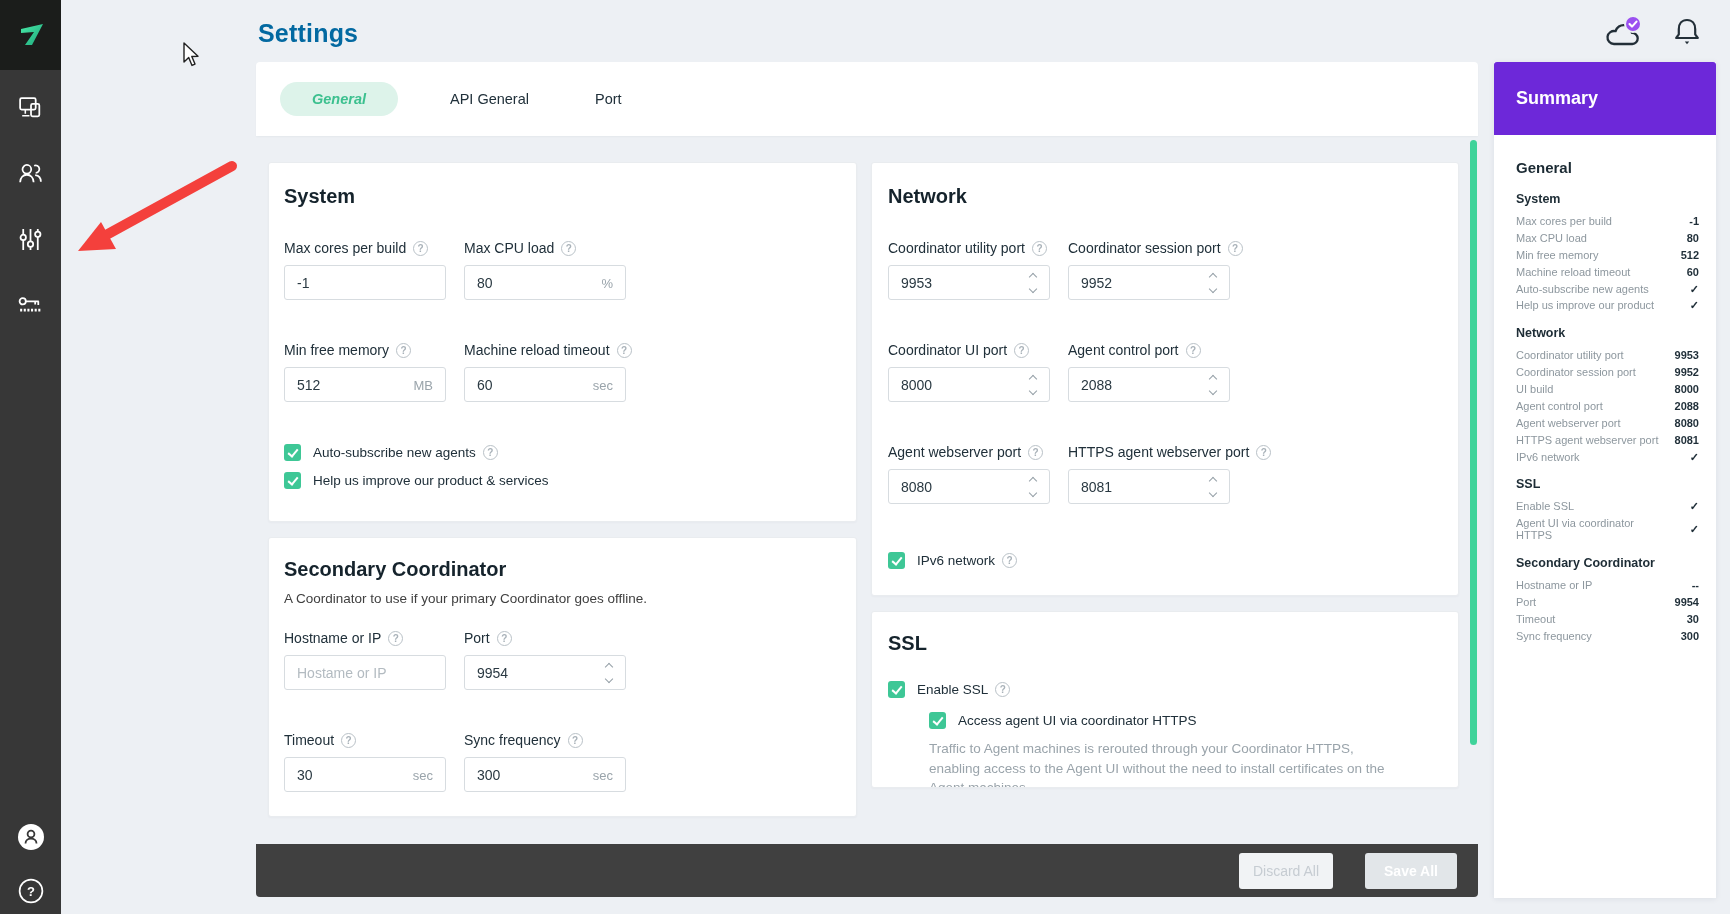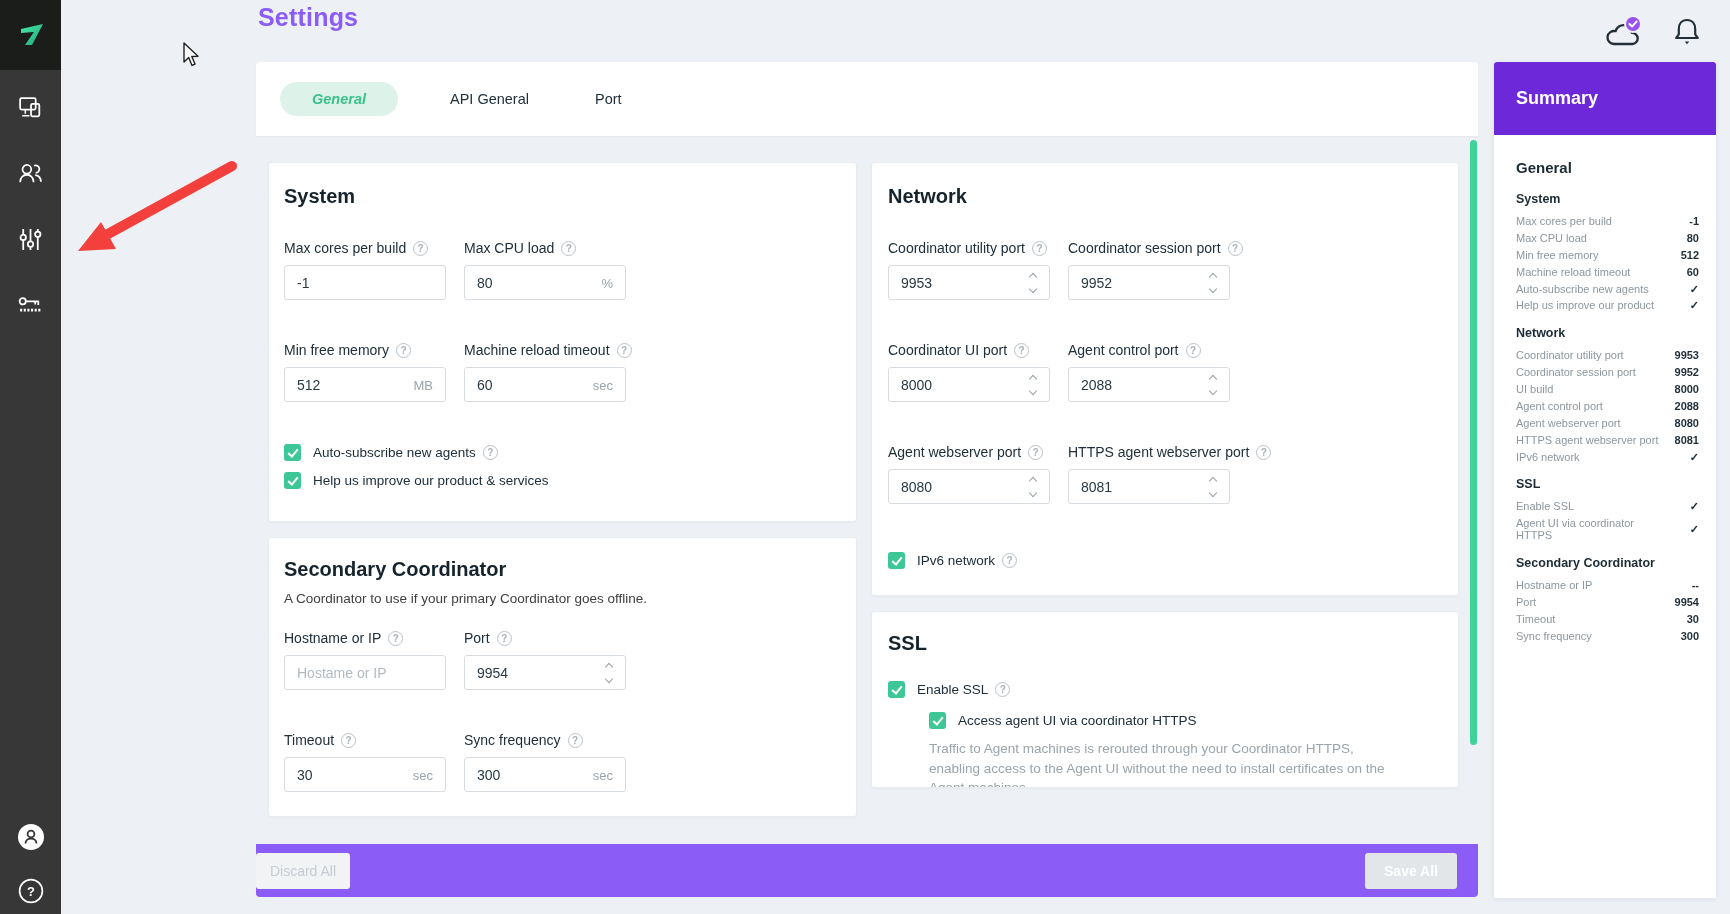--- a/index.html
+++ b/index.html
@@ -11,21 +11,21 @@
     overflow:hidden;
     color:#22313c;
   }
   
   .sidebar { position:absolute; left:0; top:0; width:61px; height:914px; background:#373737; z-index:5; }
   .logo-box { width:61px; height:70px; background:#1b1d1b; display:flex; align-items:center; justify-content:center; }
   .nav-icons { position:absolute; left:0; top:92px; width:61px; display:flex; flex-direction:column; align-items:center; gap:36px; }
   .nav-btn { width:30px; height:30px; display:flex; align-items:center; justify-content:center; cursor:pointer; }
   .side-bottom { position:absolute; left:0; bottom:8px; width:61px; display:flex; flex-direction:column; align-items:center; gap:24px; }
   
-  .page-title { position:absolute; left:258px; top:3px; font-size:25px; font-weight:700; color:#8b5cf6; letter-spacing:.2px; }
+  .page-title { position:absolute; left:258px; top:19px; font-size:25px; font-weight:700; color:#0369a1; letter-spacing:.2px; }
   .topbar { position:absolute; right:26px; top:14px; display:flex; align-items:flex-start; gap:24px; }
   .icon-btn { cursor:pointer; }
   
   .tabbar { position:absolute; left:256px; top:62px; width:1222px; height:74px; background:#fff; border-radius:4px 4px 0 0;
             display:flex; align-items:center; padding-left:24px; gap:38px; box-shadow:0 1px 2px rgba(20,40,60,.04); }
   .tab { font-size:14.5px; color:#20303a; cursor:pointer; padding:8px 14px; }
   .tab.active { background:#ddf3ea; color:#3cc08f; font-weight:700; font-style:italic; border-radius:18px; padding:9px 32px; }
   
   .card { position:absolute; background:#fff; border:1px solid #e9ecef; border-radius:3px; box-shadow:0 1px 2px rgba(20,40,60,.03); overflow:hidden; }
   .card-system    { left:268px; top:162px; width:589px; height:360px; padding:22px 15px; }
@@ -49,22 +49,22 @@
   .spin .up { transform:rotate(-135deg); }
   .spin .dn { transform:rotate(45deg); }
   .cbrow { display:flex; align-items:center; gap:12px; }
   .cb { width:17px; height:17px; border-radius:3px; background:#3ec796; position:relative; flex:none; cursor:pointer; }
   .cb::after { content:""; position:absolute; left:5.5px; top:2.5px; width:4px; height:8px;
                border-right:2px solid #fff; border-bottom:2px solid #fff; transform:rotate(40deg); }
   .cblabel { font-size:13.5px; color:#20303a; display:flex; align-items:center; }
   .ssl-desc { font-size:13.5px; color:#9aa4ab; line-height:1.45; margin:10px 0 0 70px; width:460px; }
   
   .green-scrollbar { position:absolute; left:1470px; top:140px; width:7px; height:605px; background:#3fd39a; border-radius:4px; cursor:grab; z-index:4; }
-  .footerbar { position:absolute; left:256px; top:844px; width:1222px; height:53px; background:#8b5cf6;
-               display:flex; align-items:center; justify-content:space-between; gap:32px; padding-right:21px; border-radius:0 0 4px 4px; }
+  .footerbar { position:absolute; left:256px; top:844px; width:1222px; height:53px; background:#404040;
+               display:flex; align-items:center; justify-content:flex-end; gap:32px; padding-right:21px; border-radius:0 0 4px 4px; }
   .btn { height:36px; border:0; border-radius:3px; font:14px "Liberation Sans", sans-serif; cursor:default; }
   .btn-discard { width:94px; background:#f1f3f5; color:#c6ccd2; }
   .btn-save { width:92px; background:#e2e6e9; color:#ffffff; font-weight:700; }
   
   .summary { position:absolute; left:1494px; top:62px; width:222px; height:836px; background:#fff; box-shadow:0 1px 6px rgba(20,40,60,.08); z-index:3; }
   .summary-head { height:73px; background:#6d28d9; border-radius:3px 3px 0 0; display:flex; align-items:center; padding-left:22px; }
   .summary-head h2 { color:#fff; font-size:18px; font-weight:700; }
   .summary-body { padding:24px 17px 0 22px; }
   .sgroup-title { font-size:15px; font-weight:700; color:#1b2a33; margin-bottom:16px; }
   .ssec-title { font-size:12.5px; font-weight:700; color:#1d2c35; margin:14px 0 10px; }

